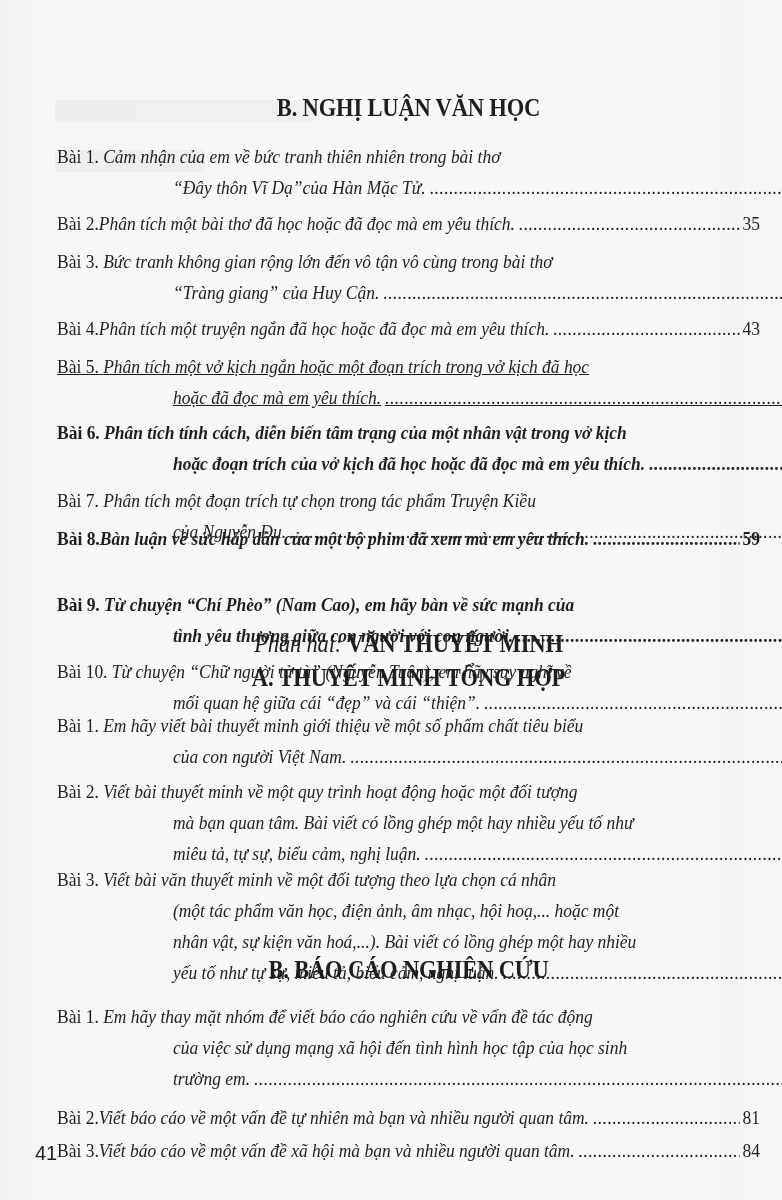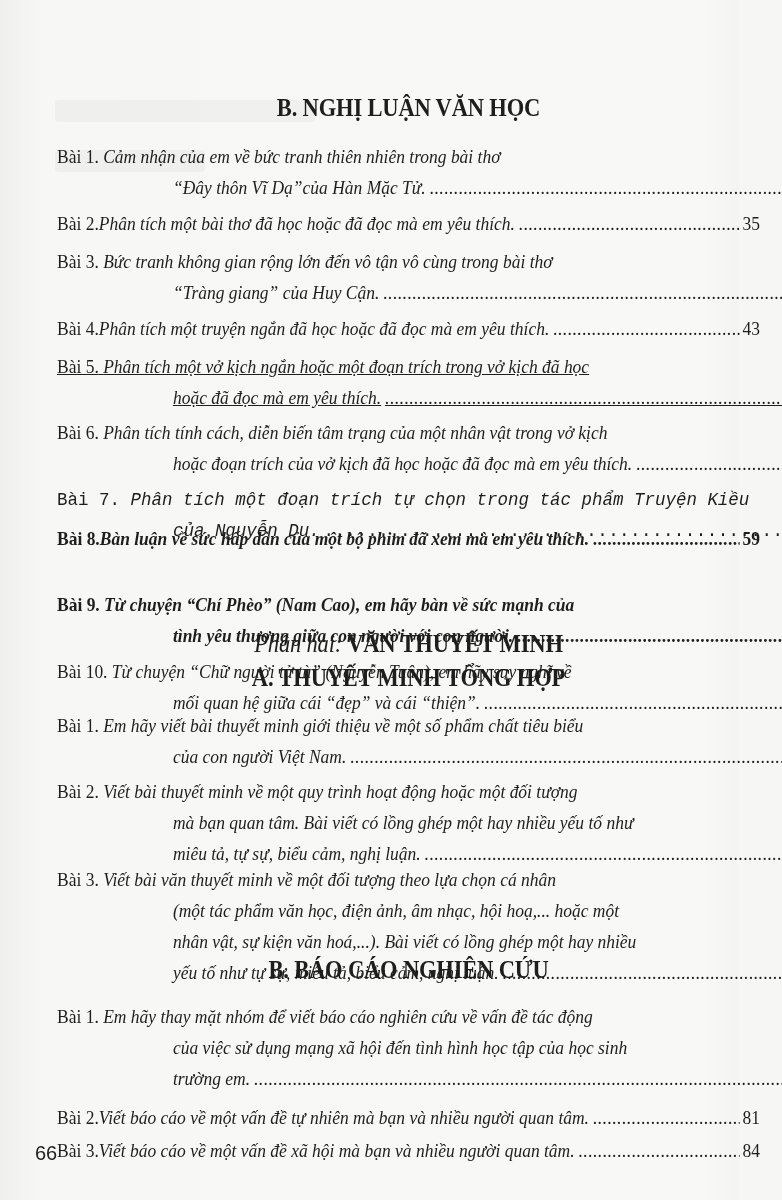--- a/index.html
+++ b/index.html
@@ -91,28 +91,28 @@
             <span class="pg">43</span>
           </div>
         </div>
         <div class="entry" style="top: 340px; text-decoration: underline;">
           <div class="line scaled"><span class="lbl">Bài 5.</span> <span class="ttl">Phân tích một vở kịch ngắn hoặc một đoạn trích trong vở kịch đã học</span></div>
           <div class="line scaled l2 lastline cont">
             <span class="txt">hoặc đã đọc mà em yêu thích.</span>
             <span class="dots"></span>
           </div>
         </div>
-        <div class="entry" style="top: 406px;">
+        <div class="entry" style="top: 406px; font-weight: bold;">
           <div class="line scaled"><span class="lbl">Bài 6.</span> <span class="ttl">Phân tích tính cách, diễn biến tâm trạng của một nhân vật trong vở kịch</span></div>
           <div class="line scaled l2 lastline cont">
             <span class="txt">hoặc đoạn trích của vở kịch đã học hoặc đã đọc mà em yêu thích.</span>
             <span class="dots"></span>
           </div>
         </div>
-        <div class="entry" style="top: 474px; font-family: Liberation Mono, monospace;">
+        <div class="entry" style="top: 474px;">
           <div class="line scaled"><span class="lbl">Bài 7.</span> <span class="ttl">Phân tích một đoạn trích tự chọn trong tác phẩm Truyện Kiều</span></div>
           <div class="line scaled l2 lastline cont">
             <span class="txt">của Nguyễn Du.</span>
             <span class="dots"></span>
           </div>
         </div>
         <div class="entry" style="top: 512px; font-weight: bold;">
           <div class="line scaled lastline">
             <span class="lbl">Bài 8.</span> 
             <span class="txt">Bàn luận về sức hấp dẫn của một bộ phim đã xem mà em yêu thích.</span>
@@ -192,14 +192,14 @@
           <div class="line scaled lastline">
             <span class="lbl">Bài 3.</span> 
             <span class="txt">Viết báo cáo về một vấn đề xã hội mà bạn và nhiều người quan tâm.</span>
             <span class="dots"></span>
             <span class="pg">84</span>
           </div>
         </div>
       </div>
   </div>
 
-  <div class="pagenum">66</div>
+  <div class="pagenum">41</div>
 </div>
 
 </body></html>

